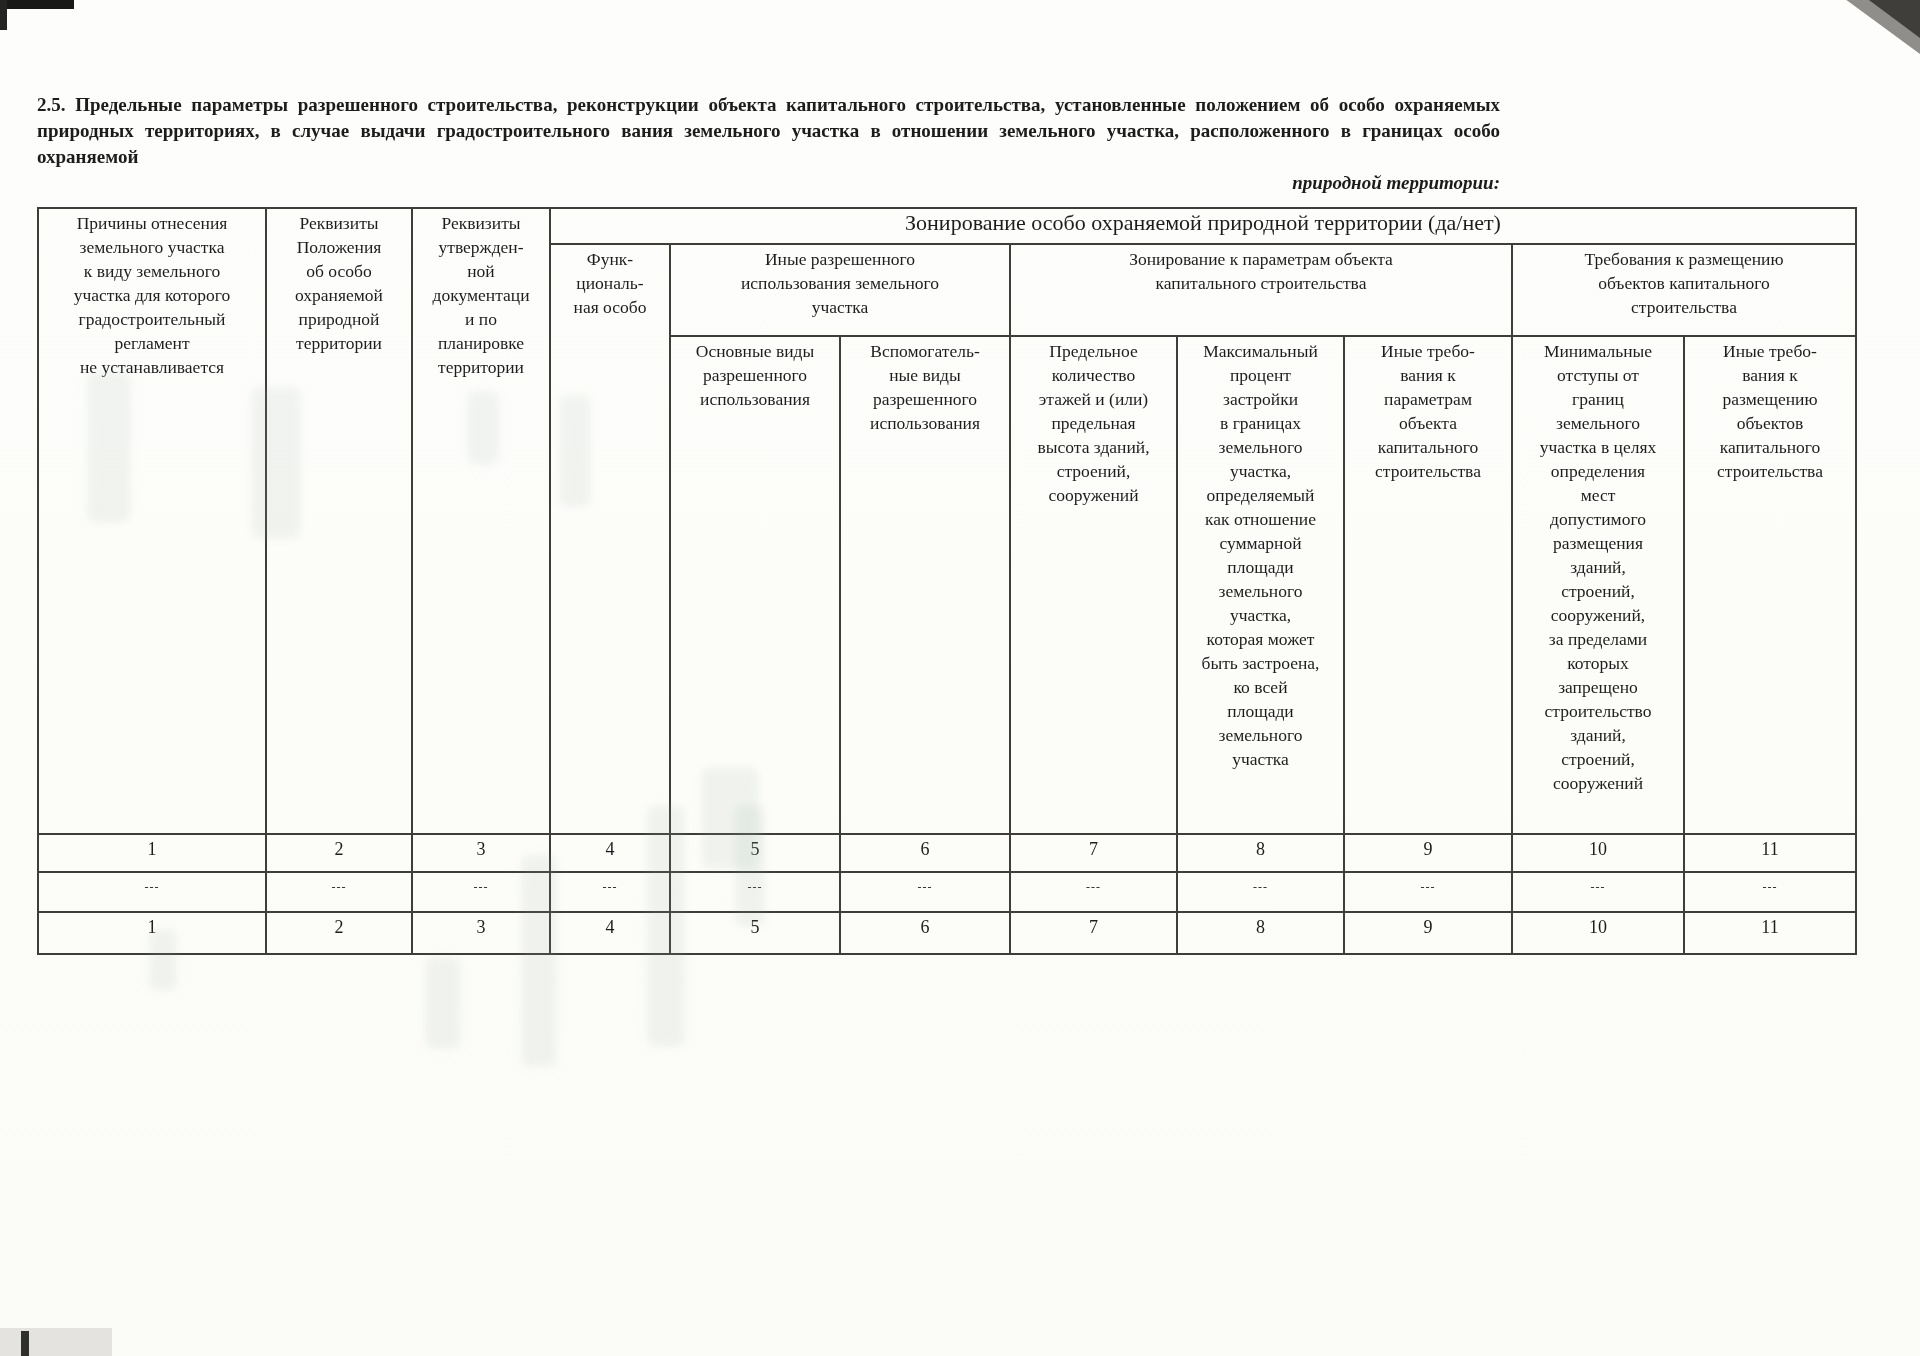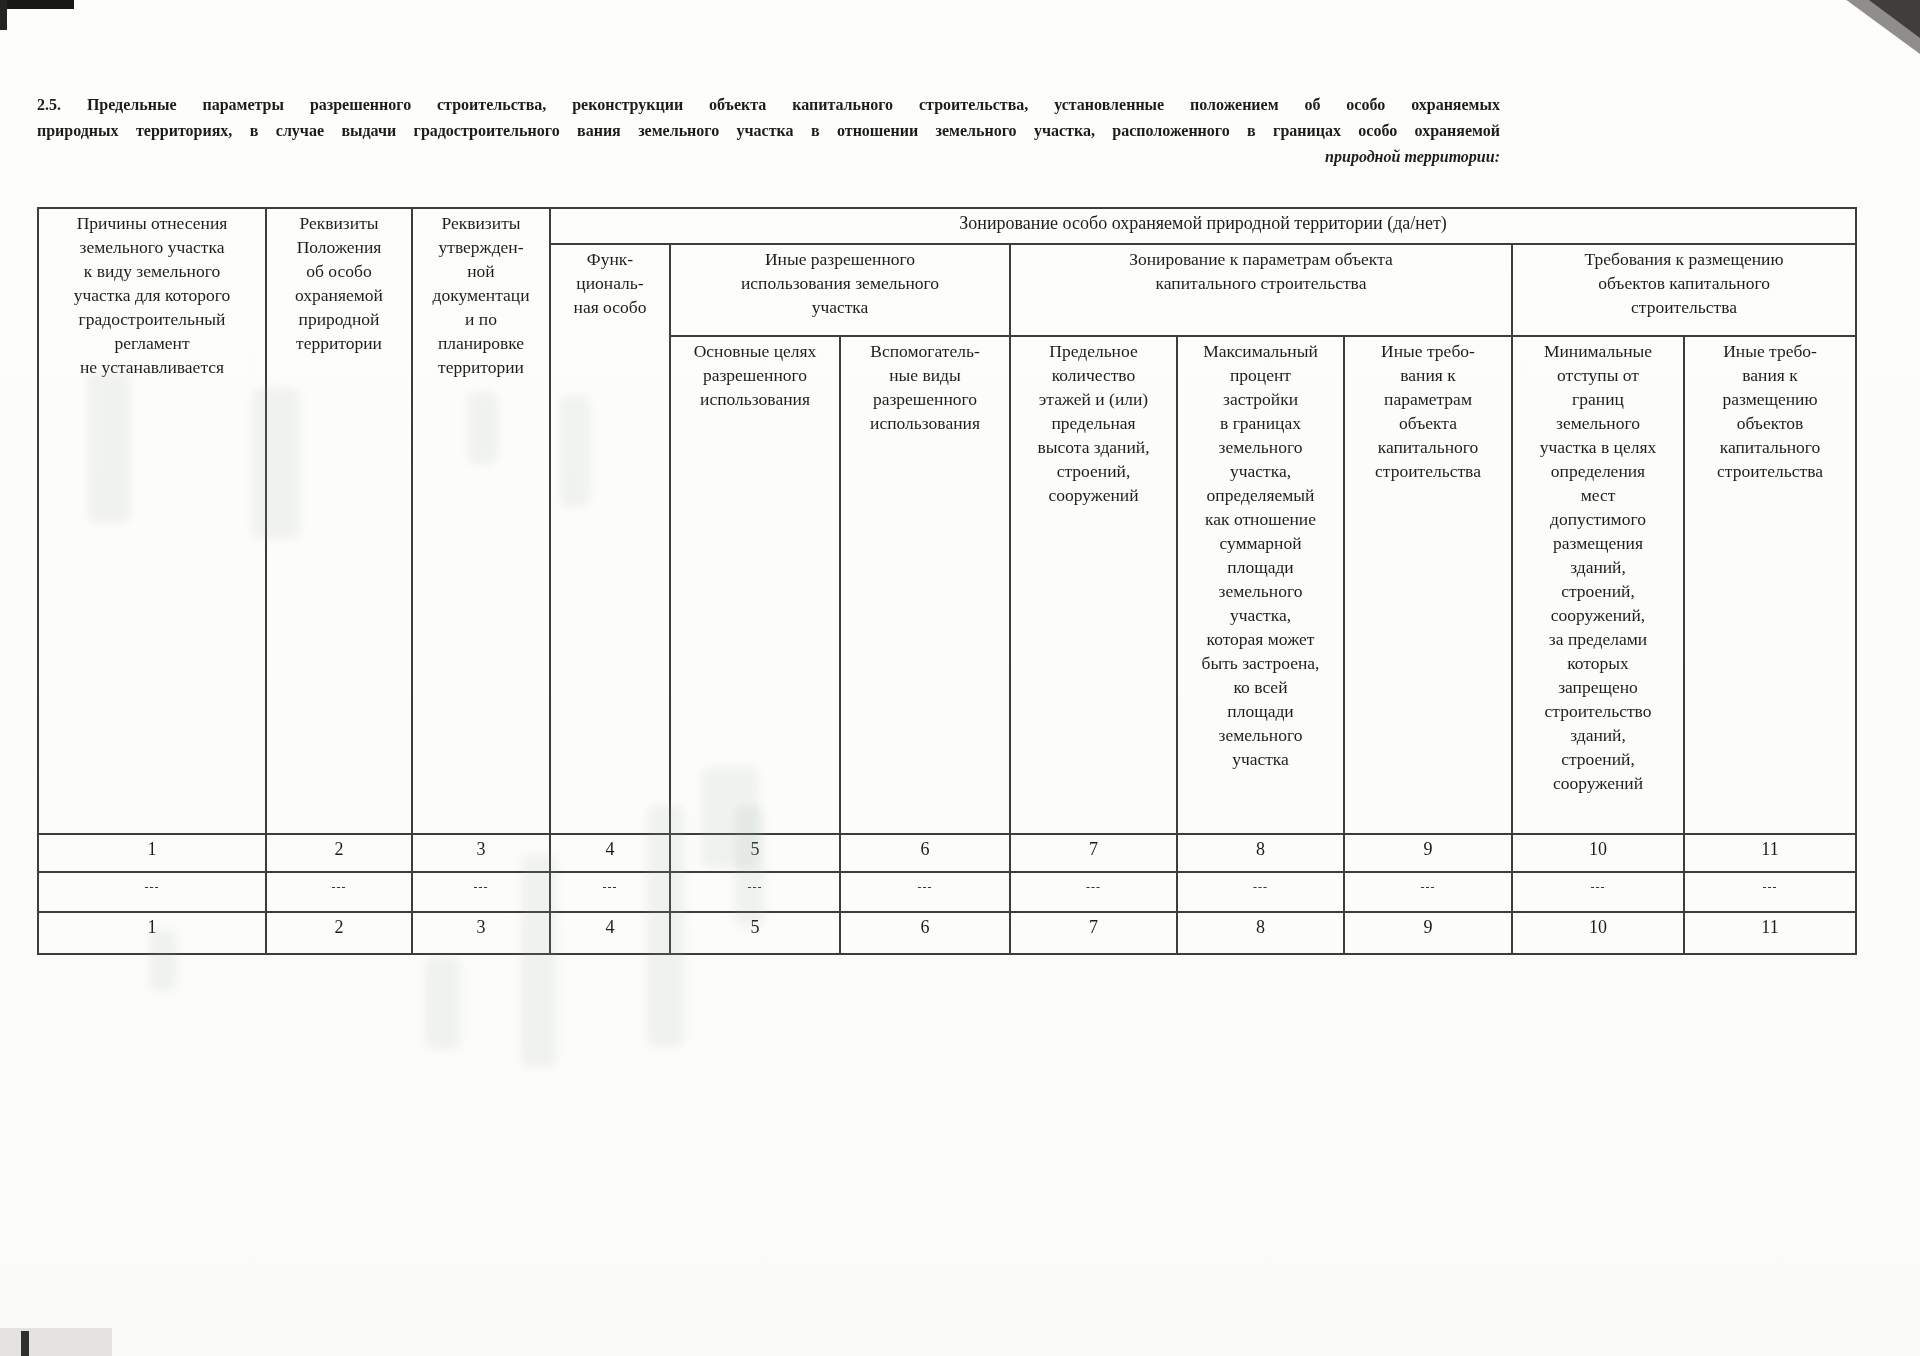--- a/index.html
+++ b/index.html
@@ -6,32 +6,32 @@
   body{
     width:1920px;height:1356px;position:relative;overflow:hidden;
     background:#fdfdfb;
     font-family:"Liberation Serif","DejaVu Serif",serif;
     color:#1e1e1e;
     -webkit-font-smoothing:antialiased;
   }
   .page{position:absolute;inset:0;background:linear-gradient(180deg,#fdfdfb 0%,#fcfcf9 60%,#fbfbf8 100%);}
 
   
-  .heading{position:absolute;left:37px;top:92px;width:1463px;font-weight:700;font-size:16px;line-height:26px;color:#1c1c1c;}
+  .heading{position:absolute;left:37px;top:92px;width:1463px;font-weight:700;font-size:19px;line-height:26px;color:#1c1c1c;}
   .heading .jline{text-align:justify;text-align-last:justify;}
   .heading .lline{text-align:right;font-style:italic;}
 
   
   table.main{
     position:absolute;left:37px;top:207px;width:1818px;
     border-collapse:collapse;table-layout:fixed;
     font-size:17.5px;line-height:24px;color:#1d1d1d;
   }
   table.main td{border:2px solid #3e3d3a;padding:2px 4px;text-align:center;vertical-align:top;white-space:pre-line;overflow:hidden;}
-  td.ztop{vertical-align:middle;font-size:18px;white-space:normal;margin-top:20px;}
+  td.ztop{vertical-align:middle;font-size:22px;white-space:normal;margin-top:20px;}
   td.grp{vertical-align:top;padding-top:4px;}
   td.num{vertical-align:middle;white-space:normal;font-size:18px;border-top-width:3px;}
   td.dash{vertical-align:middle;white-space:normal;font-size:12px;letter-spacing:1px;border-top-width:3px;color:#2a2a2a;}
   tr.hrowA{height:36px;border-radius:18px;}
   tr.hrowB{height:92px;}
   tr.hrowC{height:498px;}
   tr.numrow{height:38px;}
   tr.dashrow{height:40px;}
   tr.numrow2{height:42px;}
 
@@ -101,21 +101,21 @@
         <td colspan="2" class="grp">Иные разрешенного
 использования земельного
 участка</td>
         <td colspan="3" class="grp">Зонирование к параметрам объекта
 капитального строительства</td>
         <td colspan="2" class="grp">Требования к размещению
 объектов капитального
 строительства</td>
       </tr>
       <tr class="hrowC">
-        <td>Основные целях
+        <td>Основные виды
 разрешенного
 использования</td>
         <td>Вспомогатель-
 ные виды
 разрешенного
 использования</td>
         <td>Предельное
 количество
 этажей и (или)
 предельная

